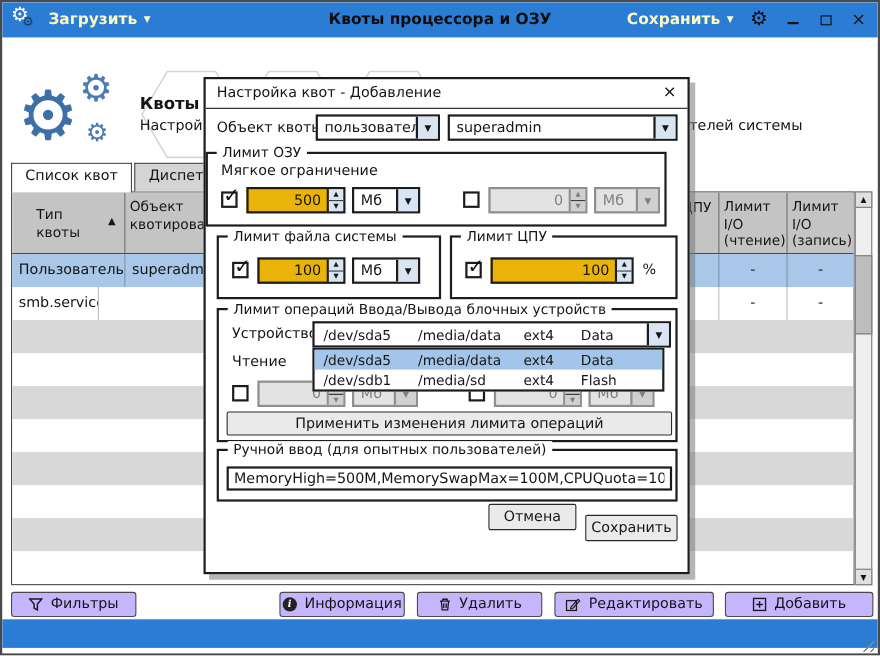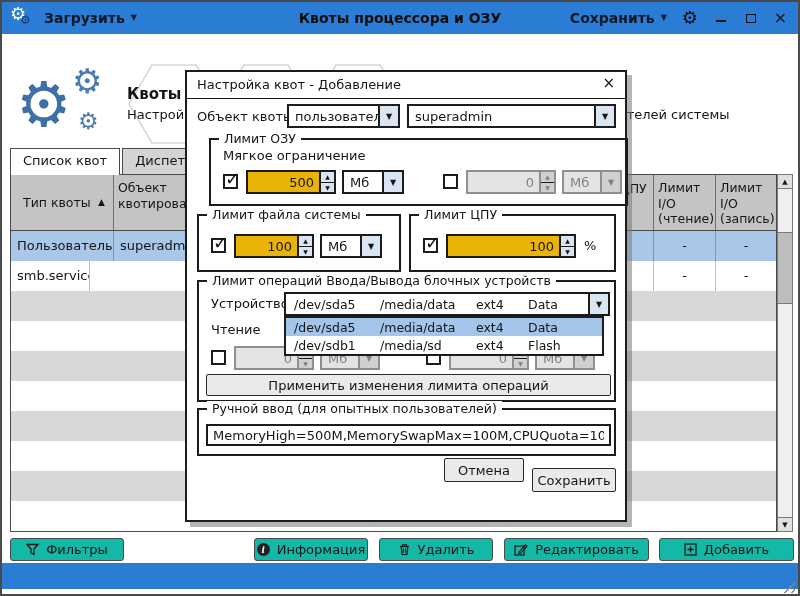--- a/index.html
+++ b/index.html
@@ -9,21 +9,21 @@
     font-family:"DejaVu Sans","Liberation Sans",sans-serif;color:#151515;
     background:#fff;overflow:hidden;
   }
   
   .titlebar{position:absolute;left:0;top:0;width:100%;height:32px;background:#2b7cd5;
     display:flex;align-items:center;}
   .tb-left{display:flex;align-items:center;gap:10px;padding-left:8px;}
   .tb-gears{position:relative;width:24px;height:24px;}
   .tb-gears .g1{position:absolute;left:0;top:-3px;font-size:18px;color:#ffffff;line-height:1.2;}
   .tb-gears .g2{position:absolute;left:10px;top:8px;font-size:12px;color:#143f6e;line-height:1;}
-  .tb-menu{display:flex;align-items:center;gap:6px;font-size:14px;font-weight:600;color:#0f172a;}
+  .tb-menu{display:flex;align-items:center;gap:6px;font-size:14px;font-weight:600;color:#fef9c3;}
   .caret{font-size:8px;line-height:1;}
   .tb-title{position:absolute;left:50%;transform:translateX(-50%);font-size:14px;font-weight:600;color:#0d0d0d;white-space:nowrap;}
   .tb-right{margin-left:auto;display:flex;align-items:center;gap:15px;padding-right:10px;}
   .tb-gear{font-size:18px;line-height:1;color:#0d0d0d;}
   .wc{width:15px;height:16px;display:flex;align-items:center;justify-content:center;}
   .minbar{width:10px;height:2px;background:#101010;margin-top:6px;}
   .maxbox{width:10px;height:9px;border:1.5px solid #101010;}
   .wc.close{font-size:16px;line-height:1;}
   
   .warnbar{position:absolute;left:0;top:32px;width:100%;height:25px;background:#ece9a9;
@@ -45,38 +45,38 @@
   .tabs{position:absolute;left:8px;top:146px;height:27px;display:flex;z-index:3;}
   .tab{height:26px;padding:0 12px;font-size:13px;line-height:24px;background:#d4d4d4;
     border:1.5px solid #4a4a4a;border-bottom:none;margin-right:2px;}
   .tab.active{background:#fff;height:27px;z-index:4;}
   
   .table{position:absolute;left:8px;top:172px;width:767px;height:358px;border:1.5px solid #4a4a4a;background:#fff;overflow:hidden;}
   .thead{display:flex;height:56px;background:#c4c4c4;border-bottom:1.5px solid #4a4a4a;}
   .th{font-size:12.5px;line-height:1.25;padding:5px 4px;border-left:1px solid #6e6e6e;overflow:hidden;}
   .th:first-child{border-left:none;}
   .w1{width:102px;} .w2{width:78px;} .wf{flex:1;} .w3{width:52px;} .w4{width:62px;} .w5{width:61px;}
-  .th.w1{display:flex;align-items:center;justify-content:space-between;padding:0 8px 0 12px;}
+  .th.w1{display:flex;align-items:center;justify-content:space-between;padding:0 8px 0 22px;}
   .sort{font-size:9px;}
   .th.w3{padding-left:18px;padding-top:6px;white-space:nowrap;}
   .tr{display:flex;height:30px;font-size:13px;}
   .td{padding:7px 6px 0 6px;white-space:nowrap;overflow:hidden;}
   .tr.data .td+.td{border-left:1px solid rgba(0,0,0,.25);}
   .tr.sel{background:#a9c7e8;}
   .tr.sa{background:#d8d8d8;}
   .td.w3{padding-left:20px;} .td.w4,.td.w5{text-align:center;}
   
   .vscroll{position:absolute;left:775px;top:172px;width:16px;height:358px;background:#efefef;border:1px solid #7a7a7a;}
   .sc-btn{position:absolute;left:0;right:0;height:15px;font-size:7px;text-align:center;line-height:15px;background:#e0e0e0;border:1px solid #7a7a7a;}
   .sc-btn.up{top:-1px;left:-1px;right:-1px;}
   .sc-btn.down{bottom:-1px;left:-1px;right:-1px;}
   .sc-thumb{position:absolute;left:-1px;right:-1px;top:57px;height:72px;background:#bdbdbd;border:1px solid #7a7a7a;}
   
   .fbtn{position:absolute;top:536px;height:23px;border:1.5px solid #4a4a4a;border-radius:3px;
-    background:#14b8a6;display:flex;align-items:center;justify-content:center;gap:7px;font-size:13px;}
+    background:#c4b5fd;display:flex;align-items:center;justify-content:center;gap:7px;font-size:13px;}
   .fico{display:flex;align-items:center;}
   .info-ic{width:13px;height:13px;border-radius:50%;background:#222;color:#fff;font-size:9px;
     font-weight:bold;font-style:italic;display:flex;align-items:center;justify-content:center;
     font-family:"DejaVu Serif","Liberation Serif",serif;}
   
   .statusbar{position:absolute;left:0;top:561px;width:100%;height:26px;background:#2b7cd5;}
   .grip{position:absolute;right:3px;bottom:1px;width:13px;height:11px;
     clip-path:polygon(100% 0,100% 100%,0 100%);
     background:repeating-linear-gradient(135deg,#8a8a8a 0 1.5px,transparent 1.5px 4.5px);}
   
@@ -267,21 +267,21 @@
           <span>▼</span>
         </span>
     </div>
     <div class="combo" style="left:220px;top:32px;width:209px;">
       <span class="combo-val">superadmin</span>
       <span class="combo-btn">
           <span>▼</span>
         </span>
     </div>
 
-    <div class="group" style="left:22px;top:66px;width:419px;height:68px;">
+    <div class="group" style="left:0;top:66px;width:419px;height:68px;">
       <span class="legend">Лимит ОЗУ</span>
       <span class="lbl" style="left:12px;top:8px;">Мягкое ограничение</span>
       <span class="checkbox checked" style="left:12px;top:34px;"></span>
       <div class="spin" style="left:35px;top:30px;width:90px;">
         <span class="spin-val">500</span>
         <span class="spin-btns">
             <i>▲</i>
             <i>▼</i>
           </span>
       </div>

